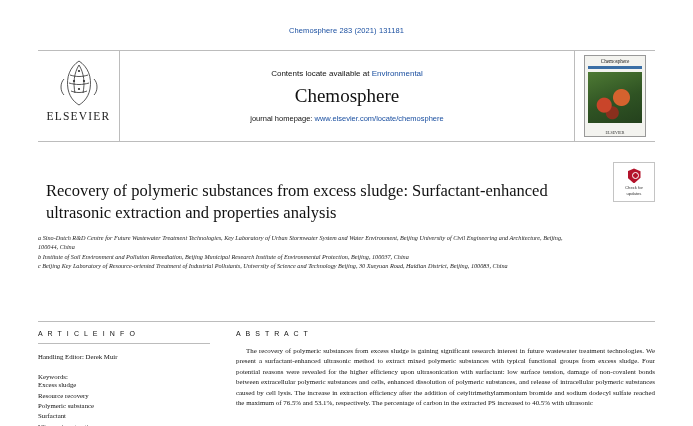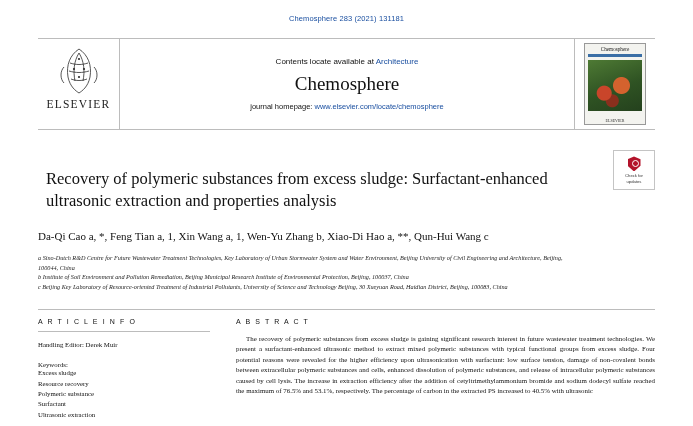--- a/index.html
+++ b/index.html
@@ -21,20 +21,21 @@
     background: #fff;
   }
   
   .runhead {
     text-align: center;
     font-family: "Liberation Sans", sans-serif;
     font-size: 7.5px;
     color: #1a4fa0;
     padding-top: 14px;
     letter-spacing: 0.1px;
+    margin-top: 12px;
   }
   
   .masthead {
     position: absolute;
     left: 38px;
     top: 38px;
     width: 617px;
     height: 92px;
     border-top: 1px solid #bcbcbc;
     border-bottom: 1px solid #bcbcbc;
@@ -309,21 +310,21 @@
             <circle cx="32" cy="26" r="1.1"></circle>
             <circle cx="27" cy="34" r="1.1"></circle>
           </g>
         </svg>
       </div>
       <div class="elsevier-word">ELSEVIER</div>
     </div>
 
     <div class="journal-center">
       <div class="contents-line">
-        <span>Contents locate available at </span><span class="sd">Architecture</span>
+        <span>Contents locate available at </span><span class="sd">Environmental</span>
       </div>
       <div class="journal-title">Chemosphere</div>
       <div class="homepage-line">
         <span>journal homepage: </span><span class="url">www.elsevier.com/locate/chemosphere</span>
       </div>
     </div>
 
     <div class="cover">
       <div class="cover-img">
         <div class="cover-head">Chemosphere</div>
@@ -337,21 +338,20 @@
   <div class="crossmark">
     <div class="cm-shield"></div>
     <div class="cm-text">
       <span>Check for</span><br>
       <span>updates</span>
     </div>
   </div>
 
   <div class="titleblock">
     <h1 class="paper-title">Recovery of polymeric substances from excess sludge: Surfactant-enhanced ultrasonic extraction and properties analysis</h1>
-    <div class="authors">Da-Qi Cao a, *, Feng Tian a, 1, Xin Wang a, 1, Wen-Yu Zhang b, Xiao-Di Hao a, **, Qun-Hui Wang c</div>
     <div class="affils">
       <div>a Sino-Dutch R&amp;D Centre for Future Wastewater Treatment Technologies, Key Laboratory of Urban Stormwater System and Water Environment, Beijing University of Civil Engineering and Architecture, Beijing, 100044, China</div>
       <div>b Institute of Soil Environment and Pollution Remediation, Beijing Municipal Research Institute of Environmental Protection, Beijing, 100037, China</div>
       <div>c Beijing Key Laboratory of Resource-oriented Treatment of Industrial Pollutants, University of Science and Technology Beijing, 30 Xueyuan Road, Haidian District, Beijing, 100083, China</div>
     </div>
   </div>
 
   <div class="rule"></div>
 
   <div class="cols">

